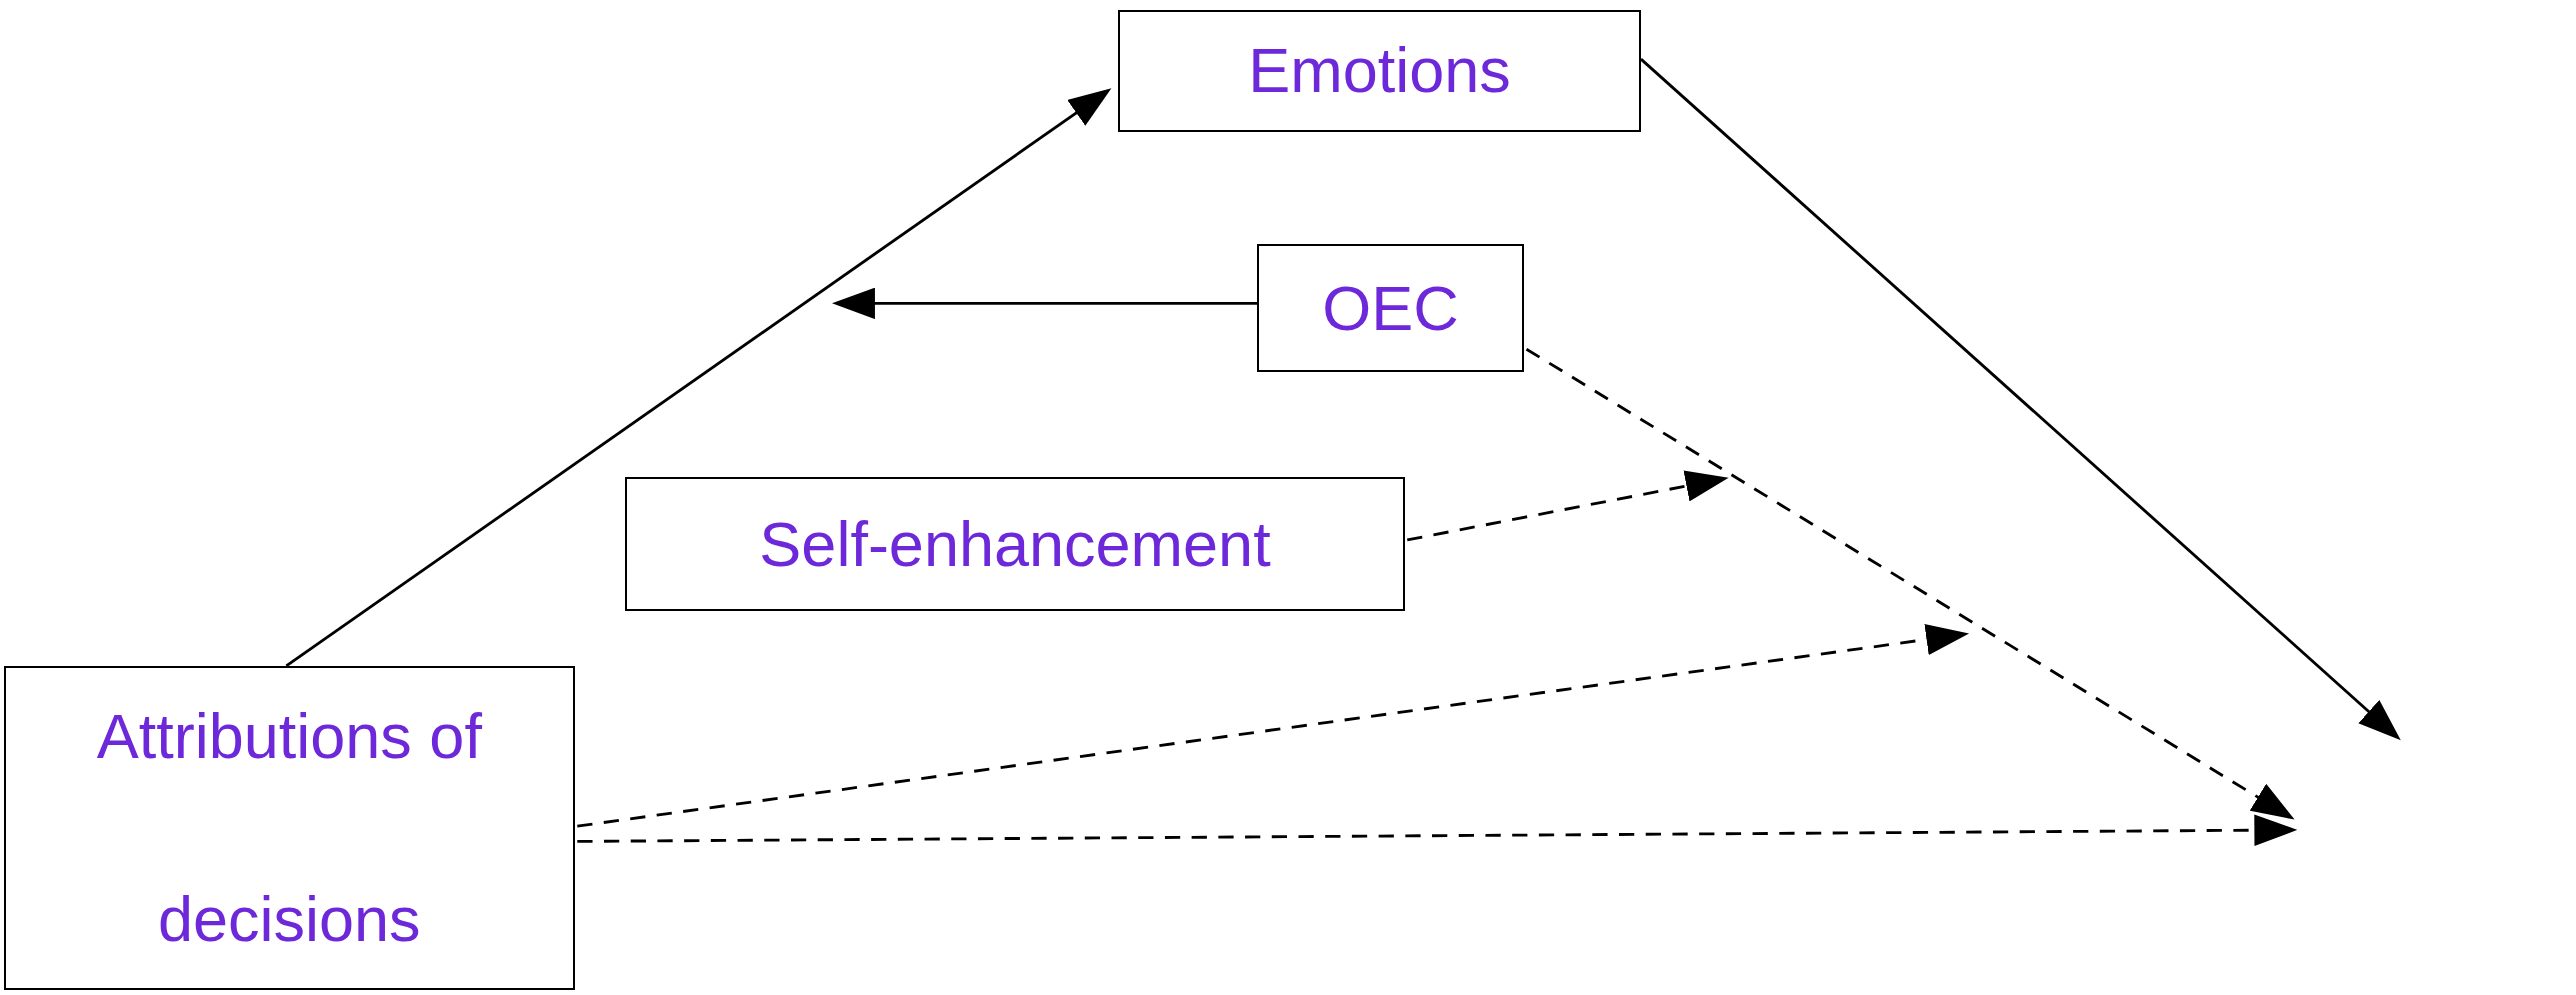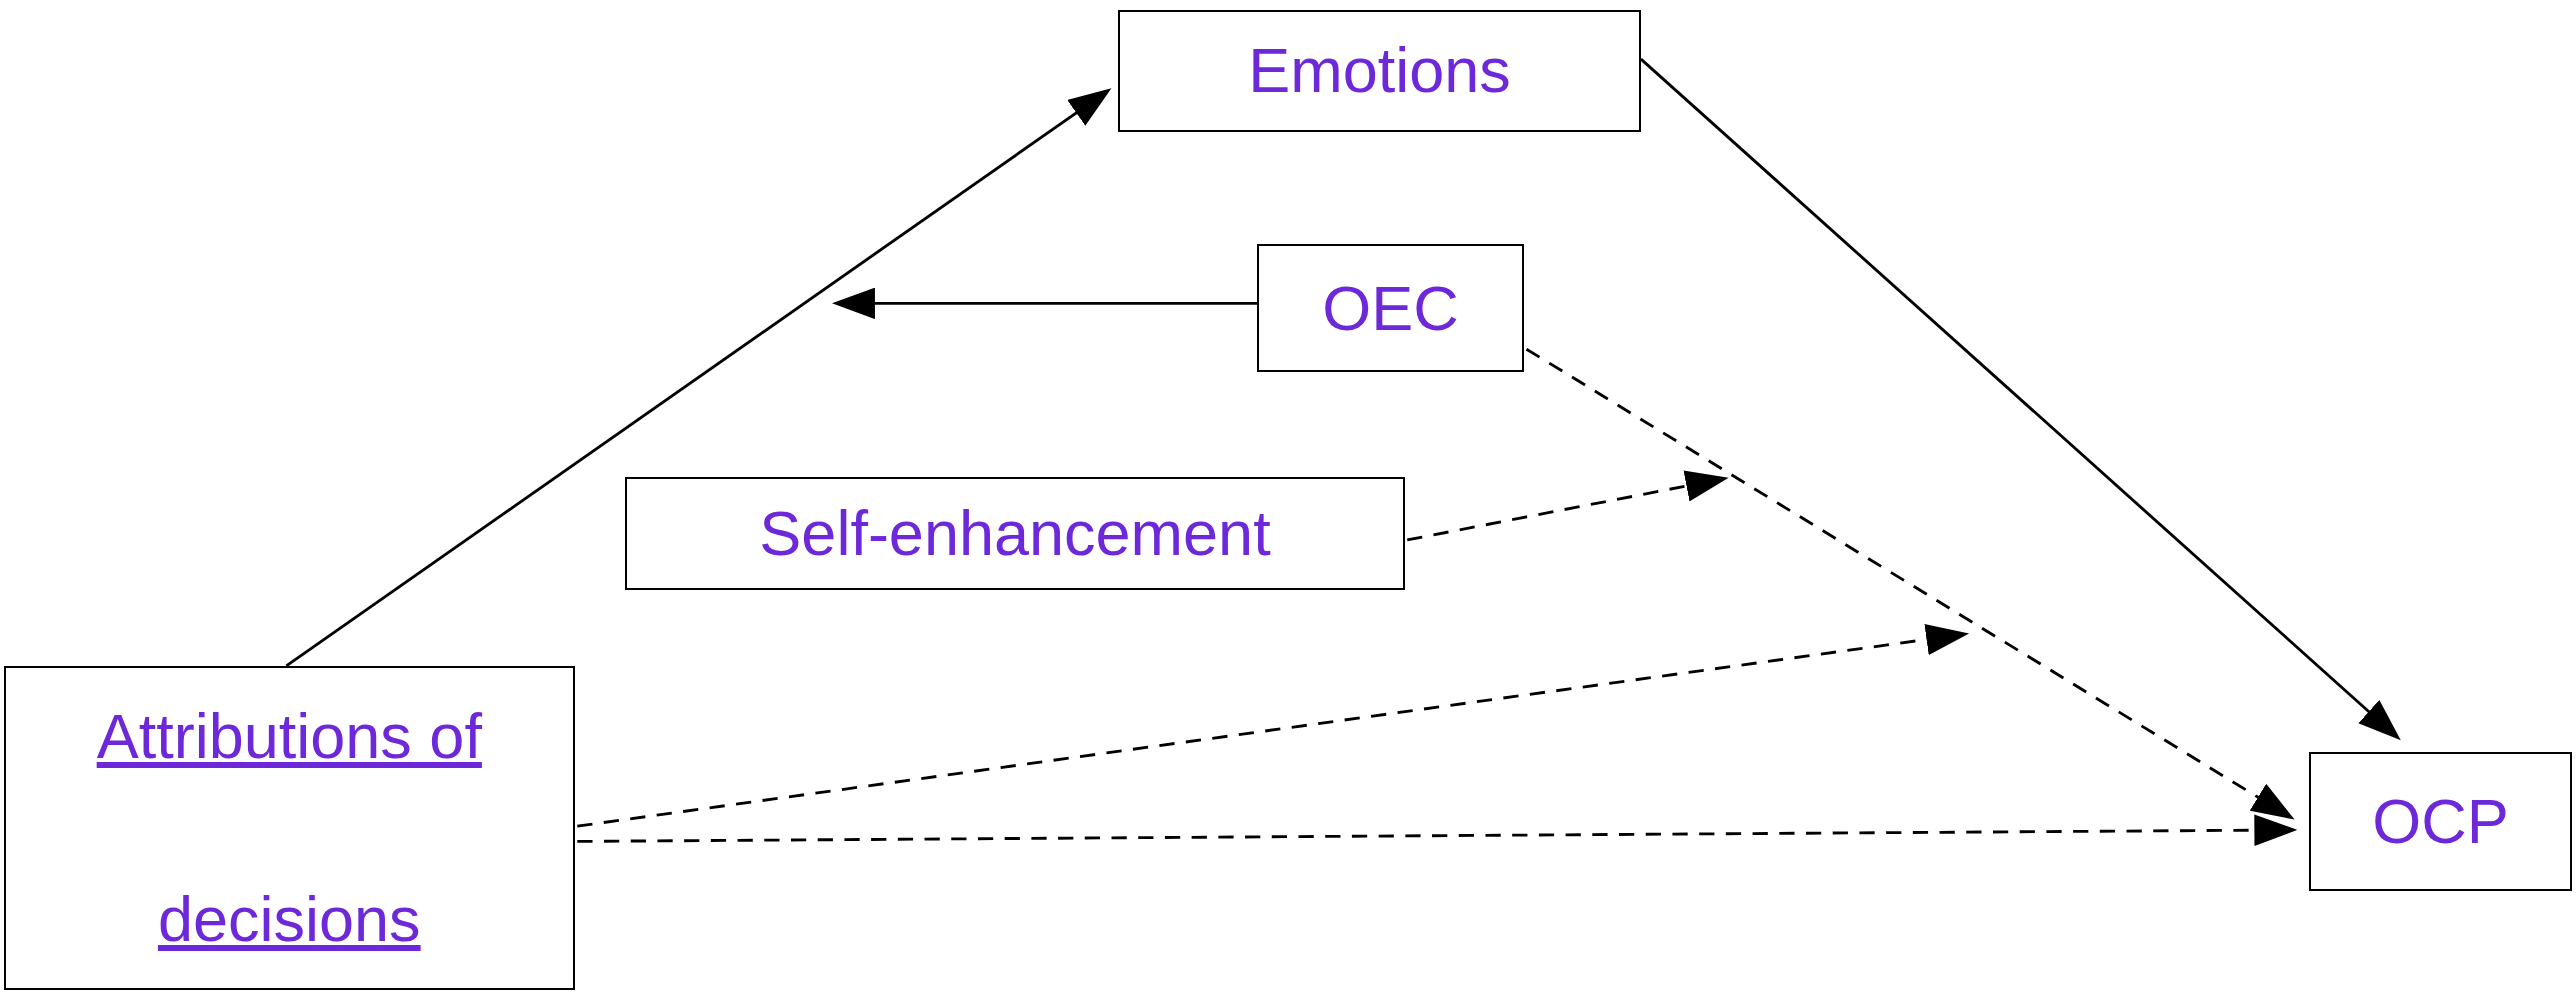--- a/index.html
+++ b/index.html
@@ -33,22 +33,22 @@
     text-align: center;
     font-size: 63px;
     line-height: 1.5;
     box-sizing: border-box;
   }
   .node .multiline {
     line-height: 1.45;
   }
   #node-emotions        { left: 1118px; top: 9.5px;  width: 523px; height: 122px; }
   #node-oec             { left: 1257px; top: 244px; width: 267px; height: 128px; align-items: center; }
-  #node-self-enhancement{ left: 625px;  top: 477px; width: 780px; height: 113px; }
-  #node-attributions    { left: 3.8px;    top: 666px; width: 571px; height: 324px; text-decoration: underline; }
+  #node-self-enhancement{ left: 625px;  top: 477px; width: 780px; height: 134px; }
+  #node-attributions    { left: 3.8px;    top: 666px; width: 571px; height: 324px; }
   #node-ocp             { left: 2309px; top: 752px; width: 263px; height: 139px; }
   svg line, svg path {
     stroke: #000000;
     fill: none;
   }
 </style>
 </head>
 <body>
 
 <div id="canvas">
@@ -88,18 +88,15 @@
   </div>
 
   <div class="node" id="node-attributions">
     <span class="multiline">
       <span>Attributions of</span><br>
       <br>
       <span>decisions</span>
     </span>
   </div>
 
-  <div class="node" id="node-ocp">
-    <span>OCP</span>
-  </div>
 
 </div>
 
 
 </body></html>

